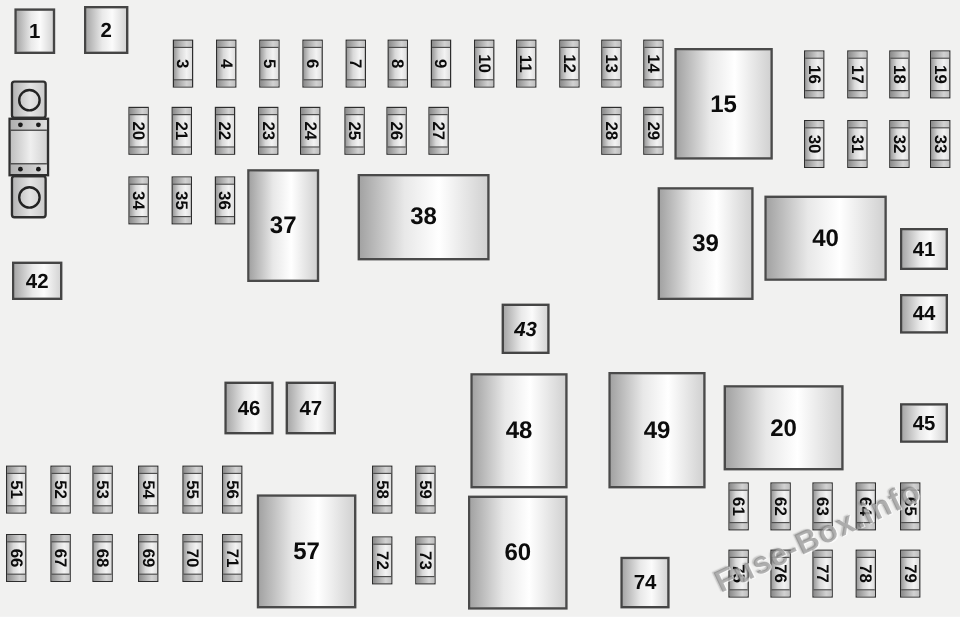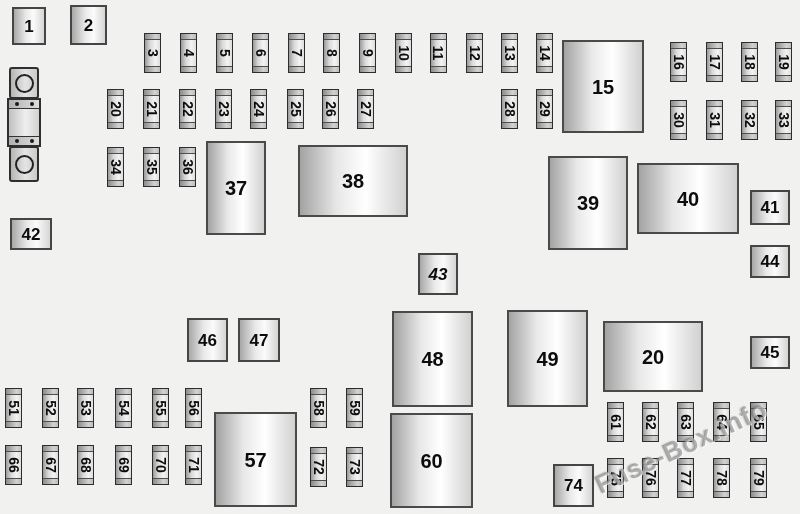--- a/index.html
+++ b/index.html
@@ -292,21 +292,21 @@
     </div>
     <div class="sqfuse" style="left: 750px; top: 300px; width: 40px; height: 33px; margin-top: 36px;">
       <span class="lbl">45</span>
     </div>
     <div class="sqfuse" style="left: 187px; top: 318px; width: 41px; height: 44px;">
       <span class="lbl">46</span>
     </div>
     <div class="sqfuse" style="left: 238px; top: 318px; width: 42px; height: 44px;">
       <span class="lbl">47</span>
     </div>
-    <div class="sqfuse" style="left: 517px; top: 464px; width: 41px; height: 43px; margin-left: 36px;">
+    <div class="sqfuse" style="left: 517px; top: 464px; width: 41px; height: 43px;">
       <span class="lbl">74</span>
     </div>
     <div class="bigbox" style="left: 562px; top: 40px; width: 82px; height: 93px;">
       <span class="lbl">15</span>
     </div>
     <div class="bigbox" style="left: 206px; top: 141px; width: 60px; height: 94px;">
       <span class="lbl">37</span>
     </div>
     <div class="bigbox" style="left: 298px; top: 145px; width: 110px; height: 72px;">
       <span class="lbl">38</span>

